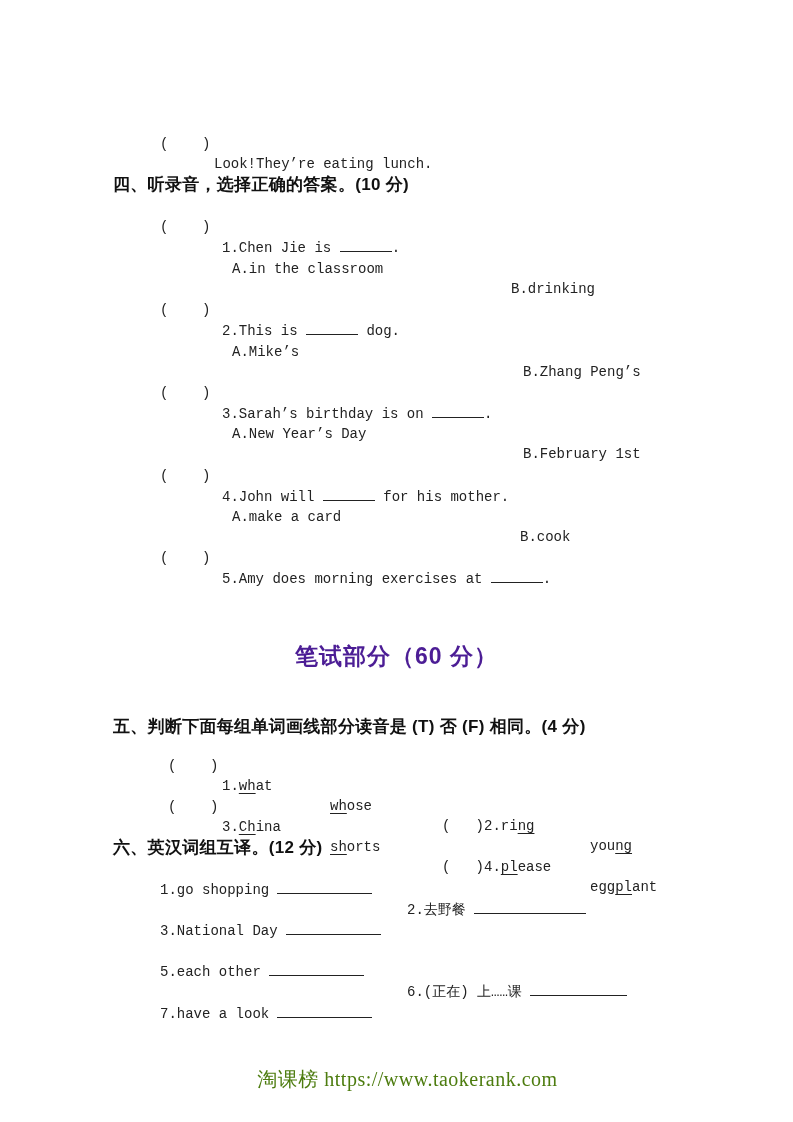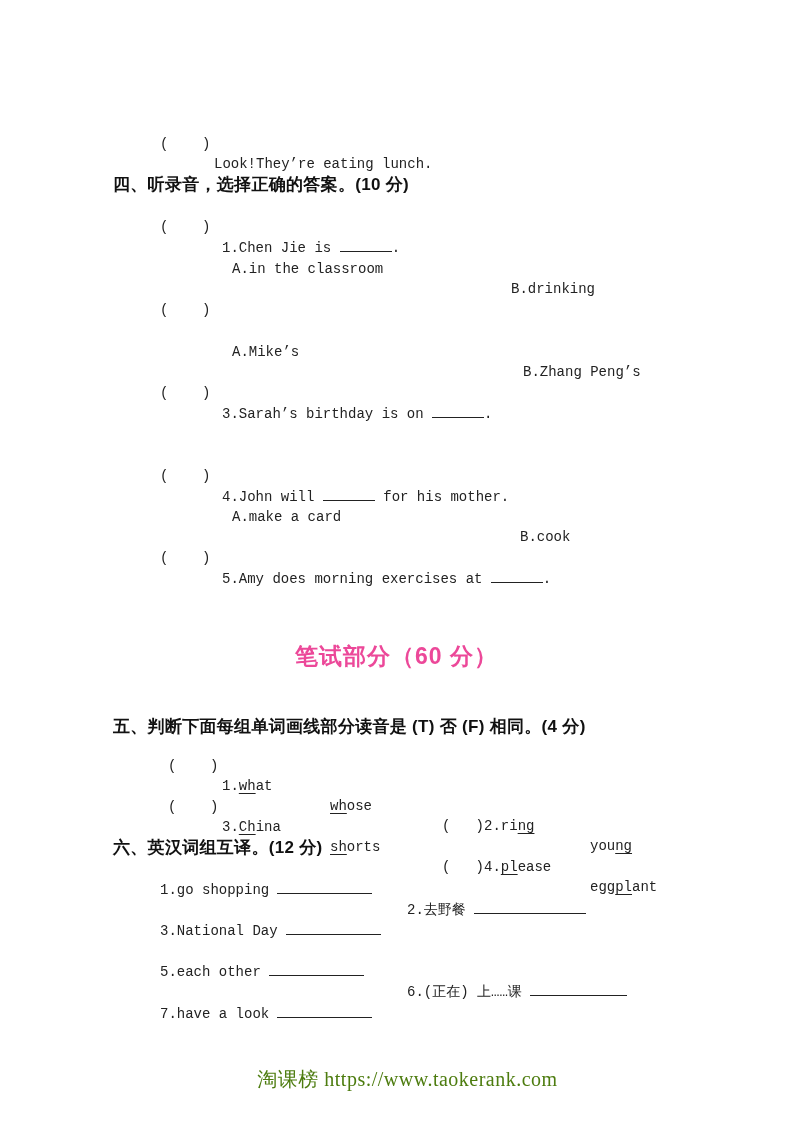--- a/index.html
+++ b/index.html
@@ -25,21 +25,21 @@
     font-size:17px;
     color:#111111;
     letter-spacing:0.3px;
   }
   .center-heading{
     position:absolute;left:0;width:100%;
     text-align:center;
     font-family:"Liberation Sans","DejaVu Sans",sans-serif;
     font-weight:bold;
     font-size:23px;
-    color:#ec4899;
+    color:#4c1d95;
     letter-spacing:1px;
   }
   .blank{
     display:inline-block;
     border-bottom:1px solid #222222;
     height:14px;
     vertical-align:baseline;
   }
   .blank.q{width:52px;}
   .blank.t-left{width:95px;margin-left:8px;}
@@ -78,29 +78,34 @@
     <span class="pos" style="left:160px">(    )</span>
     <span class="pos" style="left:222px"><span>1.Chen Jie is </span><span class="blank q"></span><span>.</span></span>
   </div>
   <div class="line" style="top:239px">
     <span class="pos" style="left:232px">A.in the classroom</span>
     <span class="pos" style="left:511px">B.drinking</span>
   </div>
 
   <div class="line" style="top:280px">
     <span class="pos" style="left:160px">(    )</span>
+    <span class="pos" style="left:222px"><span>2.This is </span><span class="blank q"></span><span> dog.</span></span>
   </div>
   <div class="line" style="top:322px">
     <span class="pos" style="left:232px">A.Mike’s</span>
     <span class="pos" style="left:523px">B.Zhang Peng’s</span>
   </div>
 
   <div class="line" style="top:363px">
     <span class="pos" style="left:160px">(    )</span>
     <span class="pos" style="left:222px"><span>3.Sarah’s birthday is on </span><span class="blank q"></span><span>.</span></span>
+  </div>
+  <div class="line" style="top:404px">
+    <span class="pos" style="left:232px">A.New Year’s Day</span>
+    <span class="pos" style="left:523px">B.February 1st</span>
   </div>
 
   <div class="line" style="top:446px">
     <span class="pos" style="left:160px">(    )</span>
     <span class="pos" style="left:222px"><span>4.John will </span><span class="blank q"></span><span> for his mother.</span></span>
   </div>
   <div class="line" style="top:487px">
     <span class="pos" style="left:232px">A.make a card</span>
     <span class="pos" style="left:520px">B.cook</span>
   </div>

